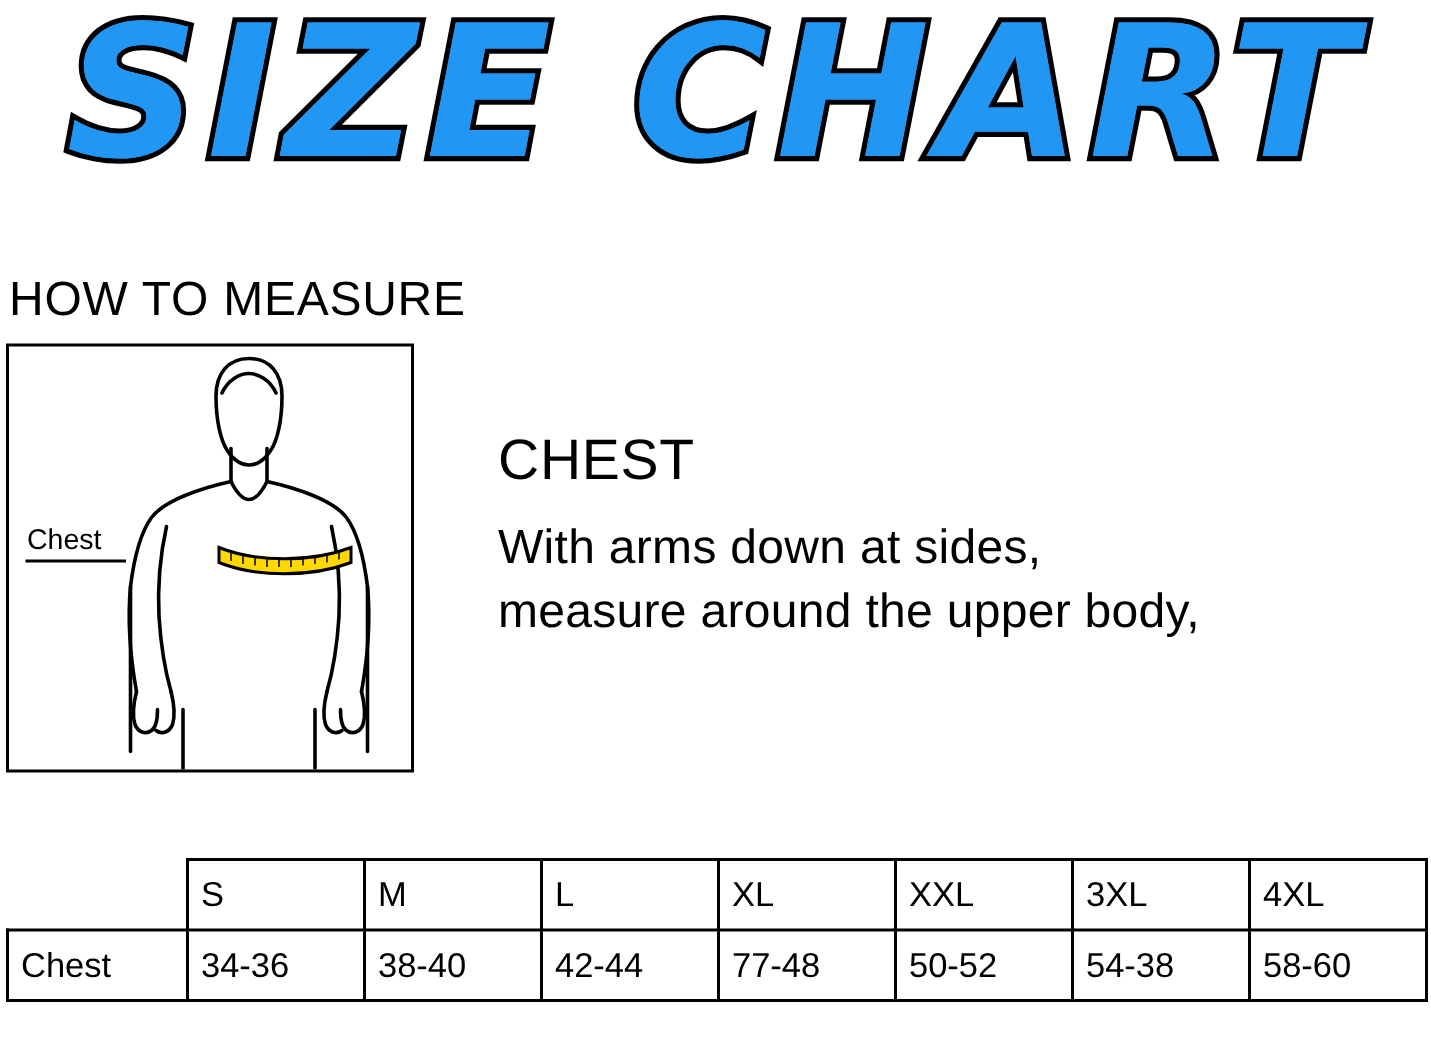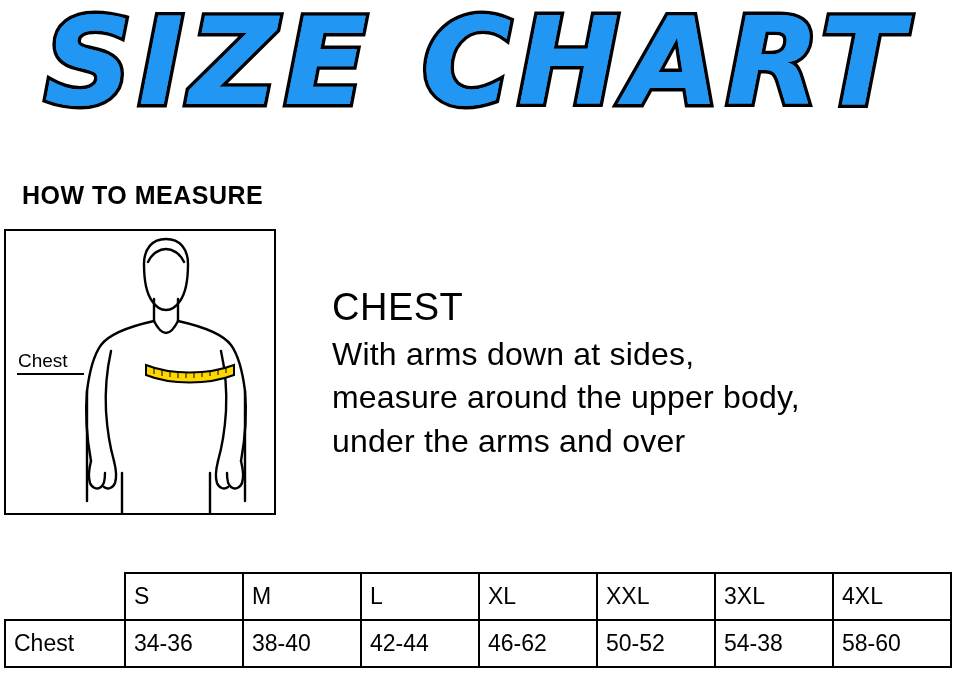--- a/index.html
+++ b/index.html
@@ -55,25 +55,24 @@
     color: #2196f3;
     line-height: 1.15;
     white-space: nowrap;
   }
 
   
   .how-to {
     position: absolute;
     left: 6px;
     top: 181px;
-    font-size: 25px;
-    font-weight: bold;
+    font-size: 32px;
+    font-weight: normal;
     letter-spacing: 0.5px;
     font-family: "Liberation Sans", sans-serif;
-    margin-left: 16px;
   }
 
   
   .figure-box {
     position: absolute;
     left: 4px;
     top: 229px;
     width: 272px;
     height: 286px;
     border: 2px solid #000000;
@@ -111,21 +110,21 @@
     font-size: 38px;
     line-height: 1.12;
     font-family: "Liberation Sans", sans-serif;
     letter-spacing: 0.5px;
   }
   .desc-body {
     font-size: 32px;
     line-height: 1.37;
     font-family: "Liberation Sans", sans-serif;
     letter-spacing: 0.2px;
-    margin-top: 4px;
+    margin-top: 14px;
   }
 
   
   .size-table {
     position: absolute;
     left: 4px;
     top: 572px;
     width: 946px;
     border-collapse: collapse;
     table-layout: fixed;
@@ -193,40 +192,39 @@
   </svg>
 </div>
 <div class="chest-label">Chest</div>
 <div class="chest-label-underline"></div>
 
 <div class="desc">
   <div class="desc-title">CHEST</div>
   <div class="desc-body">
     <div>With arms down at sides,</div>
     <div>measure around the upper body,</div>
-    <div>under the arms and over</div>
   </div>
 </div>
 
 <table class="size-table">
   <tbody>
       <tr>
     <td class="blank col-label"></td>
     <td class="col-size">S</td>
     <td class="col-size">M</td>
     <td class="col-size">L</td>
     <td class="col-size">XL</td>
     <td class="col-size">XXL</td>
     <td class="col-size">3XL</td>
     <td class="col-size">4XL</td>
   </tr>
   <tr>
     <td class="col-label">Chest</td>
     <td class="col-size">34-36</td>
     <td class="col-size">38-40</td>
     <td class="col-size">42-44</td>
-    <td class="col-size">46-62</td>
+    <td class="col-size">77-48</td>
     <td class="col-size">50-52</td>
     <td class="col-size">54-38</td>
     <td class="col-size">58-60</td>
   </tr>
 </tbody>
   </table>
 
 </body></html>

